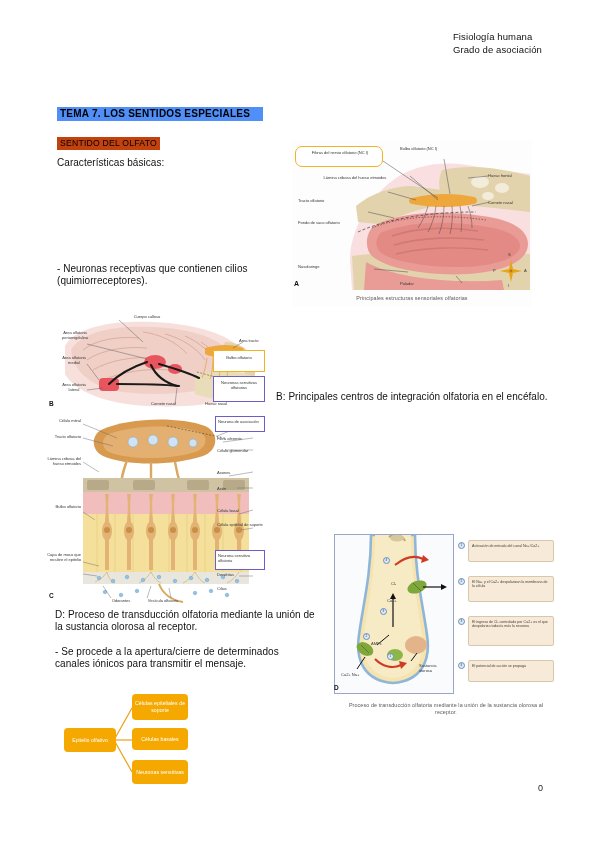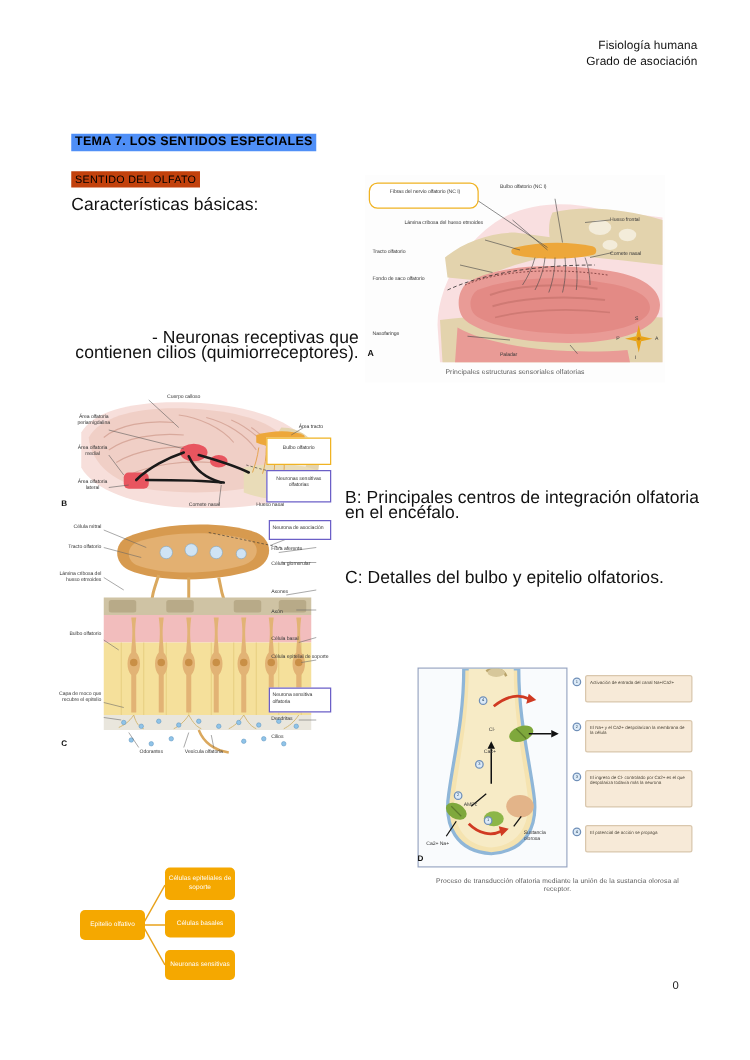--- a/index.html
+++ b/index.html
@@ -18,65 +18,65 @@
   .page {
     position: absolute;
     inset: 0;
     background: #ffffff;
   }
 
   
   .doc-header {
     position: absolute;
     top: 30px;
-    right: 42px;
-    text-align: right;
+    right: 58px;
+    text-align: left;
     font-size: 9.5px;
     line-height: 13px;
     color: #111;
     letter-spacing: .1px;
   }
 
   
   .tema-title {
     position: absolute;
     left: 57px;
     top: 107px;
     font-size: 10px;
     font-weight: bold;
     letter-spacing: .25px;
     background: #4f8ff7;
     color: #000;
-    padding: 1px 3px 2px 3px;
+    padding: 1px 13px 2px 3px;
     white-space: nowrap;
   }
   .subtitle {
     position: absolute;
     left: 57px;
     top: 137px;
     font-size: 8.6px;
     letter-spacing: .25px;
     background: #c2410c;
     color: #000;
     padding: 1px 3px 2px 3px;
     white-space: nowrap;
   }
 
   
   .body-text {
     position: absolute;
-    font-size: 14px;
+    font-size: 10px;
     line-height: 12.4px;
     color: #111;
     letter-spacing: .05px;
   }
   #txt-caracteristicas { left: 57px; top: 157px; }
   #txt-b1 { left: 57px; top: 182px; width: 230px; }
   #txt-b2 { left: 57px; top: 209px; width: 238px; }
-  #txt-b3 { left: 57px; top: 263px; width: 230px; text-align: right; }
+  #txt-b3 { left: 57px; top: 263px; width: 230px; }
   #cap-b { left: 276px; top: 373px; width: 300px; margin-top: 18px; }
   #cap-c { left: 276px; top: 455px; width: 300px; }
   #cap-d { left: 55px; top: 609px; width: 262px; }
   #txt-b4 { left: 55px; top: 646px; width: 258px; }
 
   .page-number {
     position: absolute;
     left: 538px;
     top: 783px;
     font-size: 9px;
@@ -217,21 +217,22 @@
     <div>Grado de asociación</div>
   </div>
 
   <div class="tema-title">TEMA 7. LOS SENTIDOS ESPECIALES</div>
   <div class="subtitle">SENTIDO DEL OLFATO</div>
 
   <div class="body-text" id="txt-caracteristicas">Características básicas:</div>
   <div class="body-text" id="txt-b3">- Neuronas receptivas que contienen cilios (quimiorreceptores).</div>
 
   <div class="body-text" id="cap-b">B: Principales centros de integración olfatoria en el encéfalo.</div>
-  <div class="body-text" id="cap-c">C: Detalles del bulbo y epitelio olfatorios.</div>
+  <div class="body-text" id="cap-d">D: Proceso de transducción olfatoria mediante la unión de la sustancia olorosa al receptor.</div>
+  <div class="body-text" id="txt-b4">- Se procede a la apertura/cierre de determinados canales iónicos para transmitir el mensaje.</div>
 
   <div class="page-number">0</div>
 
   <div class="figure" id="fig-a">
     <svg width="240" height="150" viewBox="0 0 240 150">
 
       <path d="M104 38 C128 22 160 20 190 28 L238 34 L238 150 L60 150 L58 120 C58 90 78 56 104 38 Z" fill="#f9dfe0"></path>
 
       <path d="M150 30 C176 24 206 27 238 36 L238 72 C206 68 176 66 152 62 C146 52 146 38 150 30 Z" fill="#e3d3ad"></path>
       <path d="M64 66 C78 54 100 46 120 46 L150 50 L156 62 L120 72 L86 84 L66 82 Z" fill="#e3d3ad"></path>

